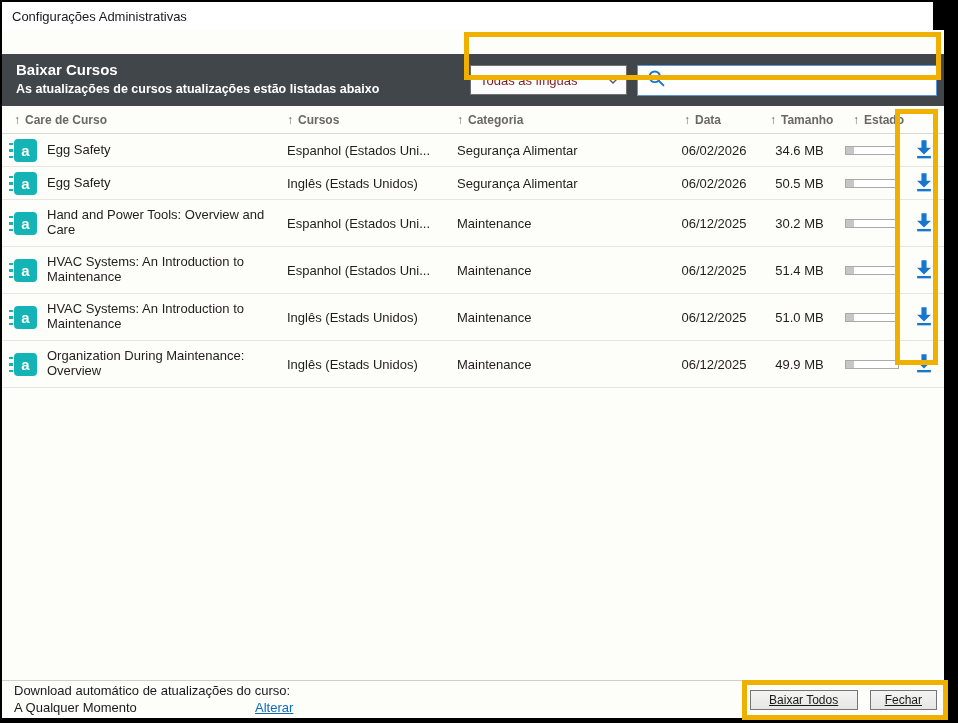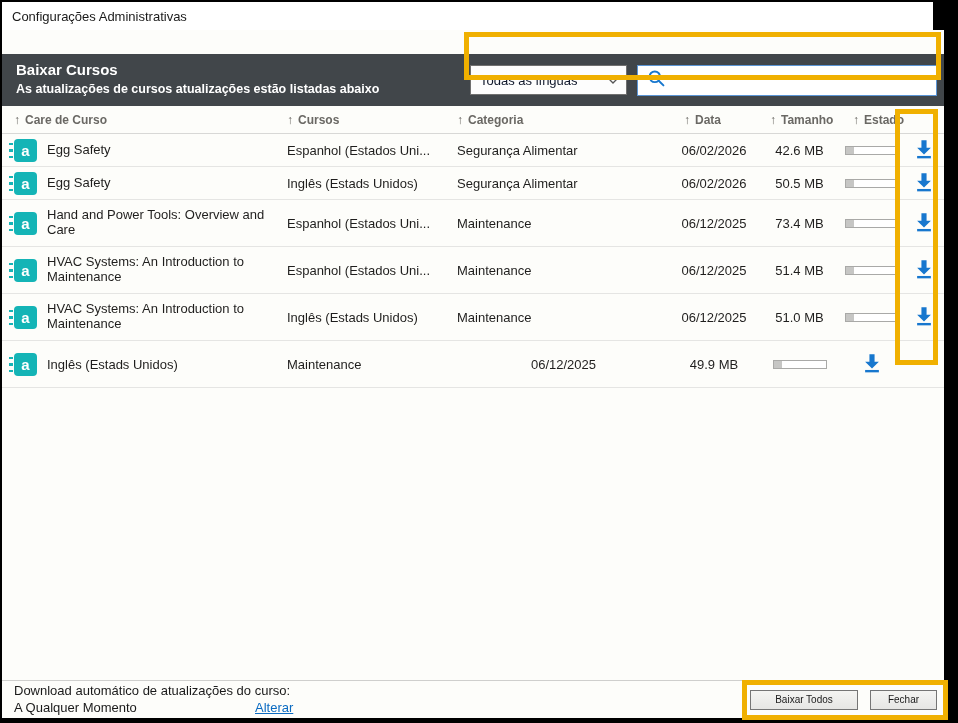--- a/index.html
+++ b/index.html
@@ -8,21 +8,21 @@
   .titlebar{position:absolute;top:2px;left:2px;width:931px;height:28px;background:#fff;
     display:flex;align-items:center;padding-left:10px;font-size:13px;color:#1a1a1a;}
   .body{position:absolute;top:30px;left:2px;width:942px;height:688px;background:#FDFDFA;
     display:flex;flex-direction:column;}
   
   .hdr{position:relative;height:52px;background:#41464A;flex:0 0 auto;margin-top:24px;}
   .hdr-title{position:absolute;left:14px;top:7px;color:#fff;font-size:15px;font-weight:700;}
   .hdr-sub{position:absolute;left:14px;top:28px;color:#fff;font-size:12.5px;font-weight:600;}
   .select{position:absolute;left:468px;top:11px;width:157px;height:30px;background:#fdfdfd;
     border:1px solid #707070;display:flex;align-items:center;justify-content:space-between;
-    padding:0 8px 0 9px;font-size:13px;color:#0f172a;cursor:default;}
+    padding:0 8px 0 9px;font-size:13px;color:#7f1d1d;cursor:default;}
   .searchbox{position:absolute;left:635px;top:11px;width:300px;height:31px;background:#fff;
     border:1.5px solid #5B95D5;display:flex;align-items:center;padding:0 6px 0 9px;}
   .searchbox input{border:none;outline:none;flex:1;font-size:14px;color:#333;background:transparent;margin-left:8px;}
   .searchbox input::placeholder{color:#8a8886;}
   
   .thead{flex:0 0 auto;height:28px;display:grid;grid-template-columns:273px 170px 213px 88px 83px auto;
     align-items:center;padding-left:12px;border-bottom:1px solid #d8d8d6;color:#6a6864;
     font-size:12px;font-weight:600;}
   .th{display:flex;align-items:center;gap:5px;cursor:default;}
   .th .arr{font-size:12px;}
@@ -48,22 +48,22 @@
     padding:0;cursor:pointer;}
   
   .spacer{flex:1 1 auto;}
   .footer{flex:0 0 38px;border-top:1px solid #cfcfcd;display:flex;align-items:center;
     padding:0 4px 0 12px;font-size:13px;color:#1a1a1a;background:#FDFDFA;}
   .footer-left{line-height:1.2;}
   .footer-left .l1{margin-bottom:1px;}
   .footer-left .val{display:inline-block;width:241px;}
   .footer-left a{color:#0B6BC2;text-decoration:underline;cursor:pointer;}
   .footer-btns{margin-left:auto;display:flex;gap:12px;padding-right:3px;}
-  .btn{height:20px;padding:0 14px;font-size:10px;color:#1a1a1a;background:linear-gradient(#f4f4f2,#e6e6e4);
-    border:1px solid #757575;cursor:pointer;}
+  .btn{height:20px;padding:0 14px;font-size:12px;color:#1a1a1a;background:linear-gradient(#f4f4f2,#e6e6e4);
+    border:1px solid #757575;cursor:pointer;text-decoration:underline;}
   .btn.wide{min-width:108px;}
   .btn.narrow{min-width:67px;}
   
   .hl{position:absolute;border:5px solid #F0B000;pointer-events:none;z-index:5;}
   .hl-top{left:464px;top:32px;width:477px;height:48px;}
   .hl-downloads{left:895px;top:109px;width:43px;height:256px;}
   .hl-buttons{left:742px;top:680px;width:206px;height:40px;}
 </style>
 </head>
 <body>
@@ -128,21 +128,21 @@
     <div class="rows">
 
       <div class="row short">
         <span class="cicon">
             <span>a</span>
           </span>
         <span class="cell name">Egg Safety</span>
         <span class="cell">Espanhol (Estados Uni...</span>
         <span class="cell">Segurança Alimentar</span>
         <span class="cell data">06/02/2026</span>
-        <span class="cell tam">42.6 MB</span>
+        <span class="cell tam">34.6 MB</span>
         <span class="cell">
             <span class="bar-track">
               <span class="bar-fill"></span>
             </span>
           </span>
         <button class="dlbtn">
           <span><svg width="22" height="22" viewBox="0 0 24 24" fill="#1777CE">
                 <path d="M9.2 2.5h5.6v8h4.7L12 18 4.5 10.5h4.7z"></path>
                 <rect x="4.5" y="19.6" width="15" height="2.6"></rect>
               </svg></span>
@@ -172,21 +172,21 @@
       </div>
 
       <div class="row tall">
         <span class="cicon">
             <span>a</span>
           </span>
         <span class="cell name">Hand and Power Tools: Overview and Care</span>
         <span class="cell">Espanhol (Estados Uni...</span>
         <span class="cell">Maintenance</span>
         <span class="cell data">06/12/2025</span>
-        <span class="cell tam">73.4 MB</span>
+        <span class="cell tam">30.2 MB</span>
         <span class="cell">
             <span class="bar-track">
               <span class="bar-fill"></span>
             </span>
           </span>
         <button class="dlbtn">
           <span><svg width="22" height="22" viewBox="0 0 24 24" fill="#1777CE">
                 <path d="M9.2 2.5h5.6v8h4.7L12 18 4.5 10.5h4.7z"></path>
                 <rect x="4.5" y="19.6" width="15" height="2.6"></rect>
               </svg></span>
@@ -234,20 +234,21 @@
                 <path d="M9.2 2.5h5.6v8h4.7L12 18 4.5 10.5h4.7z"></path>
                 <rect x="4.5" y="19.6" width="15" height="2.6"></rect>
               </svg></span>
         </button>
       </div>
 
       <div class="row tall">
         <span class="cicon">
             <span>a</span>
           </span>
+        <span class="cell name">Organization During Maintenance: Overview</span>
         <span class="cell">Inglês (Estads Unidos)</span>
         <span class="cell">Maintenance</span>
         <span class="cell data">06/12/2025</span>
         <span class="cell tam">49.9 MB</span>
         <span class="cell">
             <span class="bar-track">
               <span class="bar-fill"></span>
             </span>
           </span>
         <button class="dlbtn">

